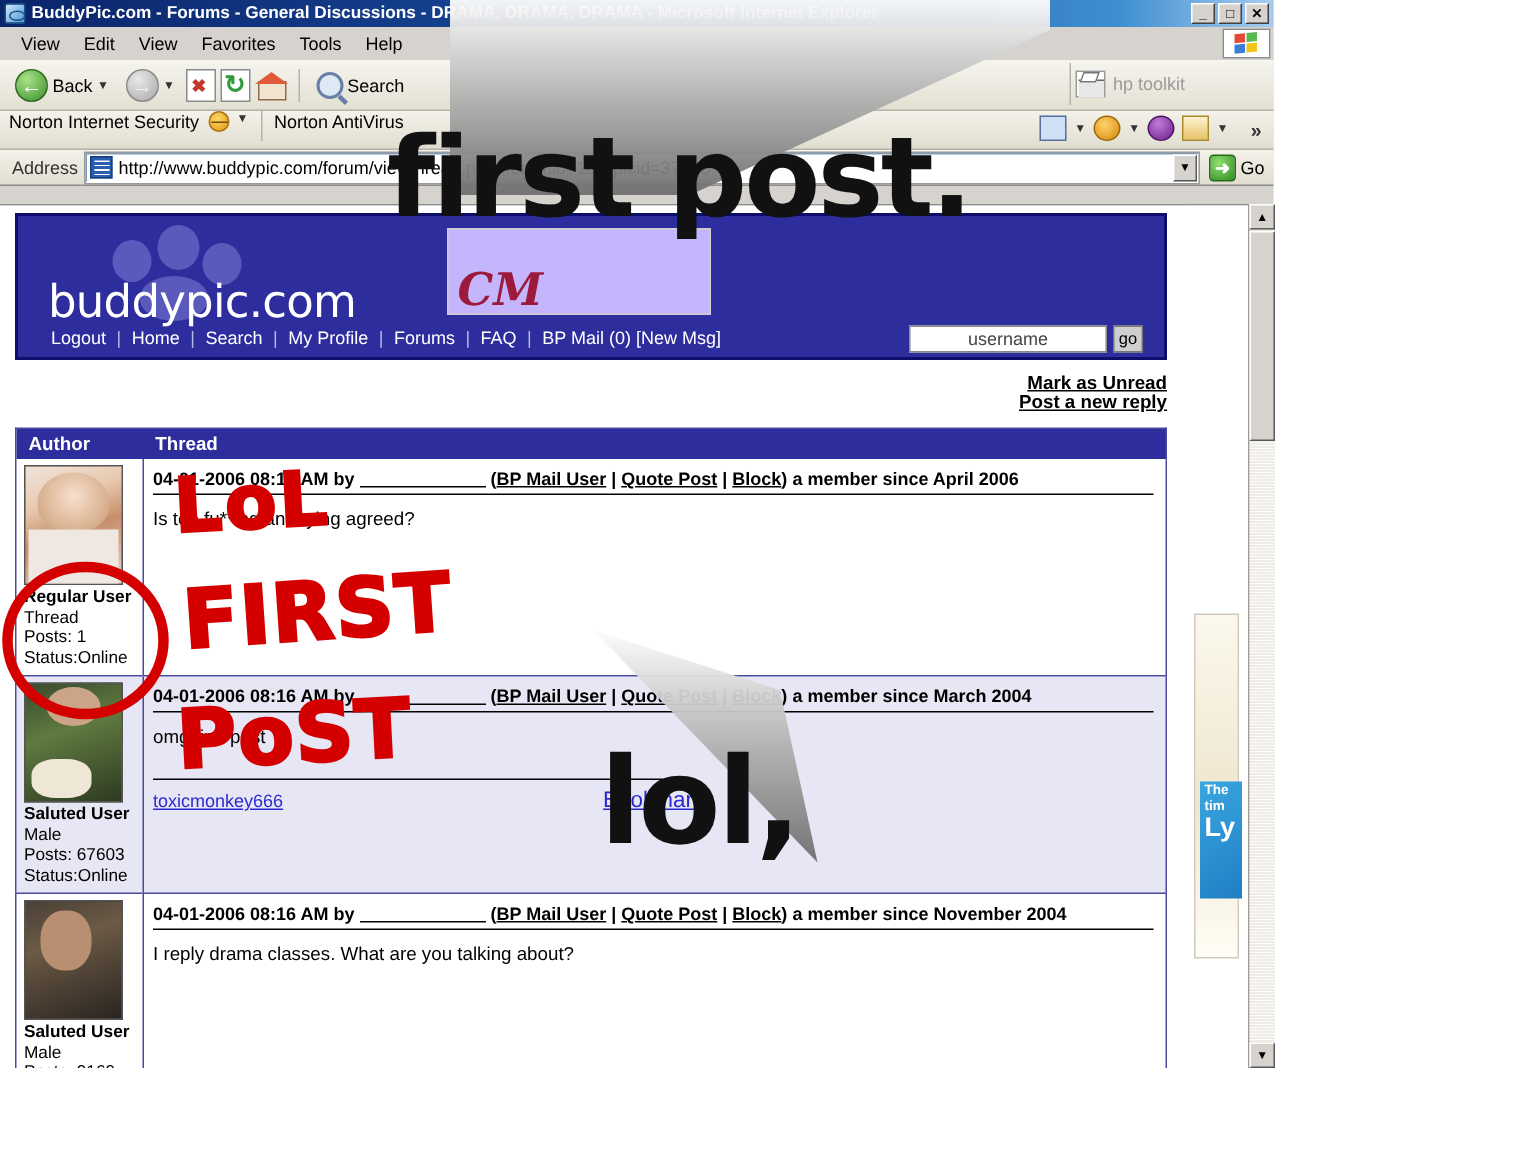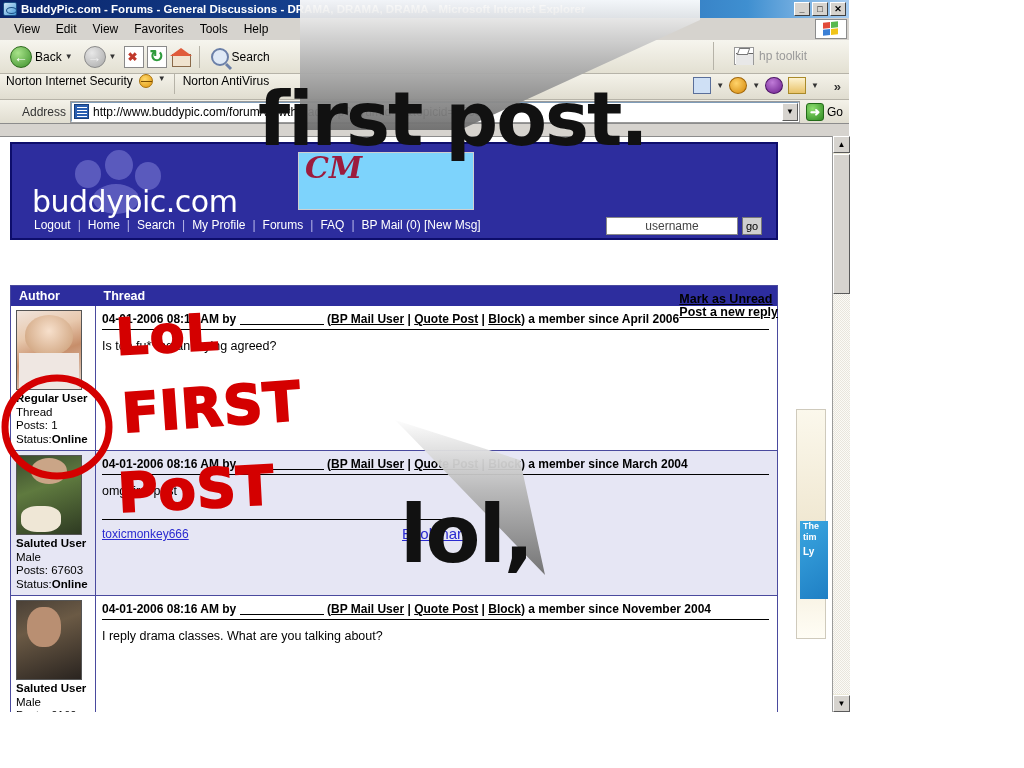--- a/index.html
+++ b/index.html
@@ -74,21 +74,21 @@
   .docico:after{content:"✖"; position:absolute;left:3px;top:3px;color:#c0392b;font-size:12px;font-weight:bold;}
   .refresh { width:20px;height:22px;background:#fff;border:1px solid #8a8a8a;position:relative; }
   .refresh:after{content:"↻"; position:absolute;left:2px;top:-1px;color:#2e9b3c;font-size:17px;font-weight:bold;}
   .homeico{ width:22px;height:20px; position:relative; }
   .homeico:before{content:"";position:absolute;left:2px;top:7px;width:17px;height:11px;background:#f0e3cf;border:1px solid #8a6a4a;}
   .homeico:after{content:"";position:absolute;left:0;top:1px;border-left:11px solid transparent;border-right:11px solid transparent;border-bottom:8px solid #e05b3a;}
   .tb-sep { width:1px;height:22px;background:#b6b3a8;margin:0 4px; }
   .magnify { width:18px;height:18px;border-radius:50%;border:2px solid #6a7fa8;background:#dfe9f6;position:relative;}
   .magnify:after{content:"";position:absolute;right:-5px;bottom:-4px;width:7px;height:3px;background:#6a7fa8;transform:rotate(45deg);}
   .hptk { position:absolute; right:4px; top:2px; width:132px;height:28px;
-          border-left:1px solid #b6b3a8; display:flex;align-items:center;gap:5px;padding-left:20px; }
+          border-left:1px solid #b6b3a8; display:flex;align-items:center;gap:5px;padding-left:3px; }
   .hptk-ico { width:20px;height:18px;background:#fff;border:1px solid #999;position:relative;}
   .hptk-ico:before{content:"";position:absolute;left:1px;top:5px;width:17px;height:11px;background:#e8e8e8;border-top:1px solid #666;}
   .hptk-ico:after{content:"";position:absolute;left:3px;top:0px;width:9px;height:5px;background:#fff;border:1px solid #777;transform:skewX(-20deg);}
   .hptk span { color:#9a9a9a; font-size:12px; }
 
   .nortonbar {
     height:26px; background:#ece9d8;
     background:linear-gradient(to bottom,#f4f2e9,#e0ddd0);
     display:flex; border-bottom:1px solid #b6b3a8;
     position:relative; padding-left:6px;
@@ -102,21 +102,21 @@
   .ntray { position:absolute; right:30px; top:3px; display:flex; align-items:center; gap:5px; }
   .trayico{width:18px;height:17px;border:1px solid #5a6f9a;background:#cfe0f5;position:relative;}
   .trayico.v2{border-radius:50%;background:radial-gradient(circle at 40% 35%,#ffd36b,#d4880a);border-color:#a0660a;}
   .trayico.v3{border-radius:50%;background:radial-gradient(circle at 40% 30%,#c07bd8,#6b1f8c);border:1px solid #4d1566;}
   .trayico.v4{background:linear-gradient(#fdf2d0,#e8c268);border:1px solid #a98a2a;}
   .chev { position:absolute; right:8px; top:5px; font-size:13px; font-weight:bold; color:#333; }
 
   .addrbar {
     height:24px; background:#ece9d8;
     background:linear-gradient(to bottom,#f4f2e9,#e0ddd0);
-    display:flex; align-items:center; padding-left:22px; gap:5px;
+    display:flex; align-items:center; padding-left:8px; gap:5px;
     border-bottom:1px solid #8c8c8c;
   }
   .addrbar .alabel { font-size:12px;color:#333; }
   .addrinput {
     flex:1 1 auto; height:20px; background:#fff;
     border:1px solid; border-color:#7f9db9 #fff #fff #7f9db9;
     outline:1px solid #9a9a9a;
     display:flex; align-items:center; padding-left:2px; gap:4px;
     margin-right:2px; position:relative;
   }
@@ -156,22 +156,22 @@
   .loginbox { position:absolute; right:14px; bottom:3px; display:flex; align-items:center; gap:4px; }
   .loginbox input {
     width:132px;height:18px;font-size:12px;text-align:center;color:#444;
     border:1px solid #888; font-family:"Liberation Sans",sans-serif;
   }
   .gobtn2 { width:20px;height:18px;background:#cfcfcf;border:1px solid #777;font-size:11px;
             line-height:16px;text-align:center;color:#000; }
 
   
   .banners { position:absolute; right:0px; top:8px; width:478px; height:60px; display:flex; }
-  .mhr { width:176px;height:58px;background:#7dd3fc;border:1px solid #cfcfcf;
-         display:flex;align-items:flex-start;gap:5px;padding-left:6px; }
+  .mhr { width:176px;height:58px;background:#c4b5fd;border:1px solid #cfcfcf;
+         display:flex;align-items:flex-end;gap:5px;padding-left:6px; }
   .mhr .cm { font-family:"DejaVu Serif", serif; font-style:italic; font-weight:bold;
              font-size:30px; color:#9c1b3d; line-height:1; }
   .mhr .mtxt b { display:block; font-family:"DejaVu Serif", serif; font-weight:bold;
                  font-size:11.5px; letter-spacing:.2px; color:#1a1a1a; line-height:1.05;}
   .mhr .mtxt i { display:block; font-family:"DejaVu Serif", serif; font-style:italic;
                  font-size:9.5px; color:#333; margin-top:2px; }
   .mhr .mtxt i:before { content:"■"; color:#9c1b3d; font-size:8px; margin-right:3px; font-style:normal; }
   .dvd { flex:1 1 auto; margin-left:2px; border:2px solid #9a7420; border-radius:9px;
          background:linear-gradient(to bottom,#fde9a8,#f2c95b 45%,#f7dd93); position:relative;
          display:flex; align-items:center; padding-left:56px; overflow:hidden;}
@@ -185,21 +185,21 @@
   .dvd .line1 .red { color:#a51b2a; font-style:italic; }
   .dvd .line1 .tri { color:#111; font-size:16px; }
   .dvd .line2 { position:absolute; right:14px; bottom:4px; font-size:10px; font-style:italic;
                 font-weight:bold; color:#a51b2a; font-family:"DejaVu Sans", sans-serif;}
 
   
   .crumbrow { width:768px; margin-top:11px; position:relative; height:34px; }
   .crumb { font-size:12.5px; font-weight:bold; color:#000; }
   .crumb a { color:#000; text-decoration:underline; }
   .crumb .gt { font-weight:bold; padding:0 4px; }
-  .rightlinks { position:absolute; right:0; top:-2px; text-align:left;margin-top:44px; }
+  .rightlinks { position:absolute; right:0; top:-2px; text-align:right; }
   .rightlinks a { display:block; font-size:12.5px; font-weight:bold; color:#000;
                   text-decoration:underline; line-height:13px; }
 
   
   .ftable { width:768px; border:1px solid #4a4a9e; border-collapse:collapse; }
   .ftable th { background:#2d2d9e; color:#fff; font-size:12.5px; font-weight:bold;
                text-align:left; padding:3px 8px; }
   .ftable th.c1 { width:85px; }
   .col-auth { width:85px; vertical-align:top; padding:4px 4px 4px 5px;
               border-right:1px solid #4a4a9e; background:#fff; }
@@ -217,41 +217,41 @@
   .av2:before{content:"";position:absolute;left:14px;top:2px;width:36px;height:26px;border-radius:50%;
     background:#caa587;}
   .av2:after{content:"";position:absolute;left:4px;top:50px;width:40px;height:26px;border-radius:40%;
     background:#efe7d6;}
   .av3 { background:linear-gradient(160deg,#4a4036 0%,#6b5a45 35%,#2a2420 100%); }
   .av3:before{content:"";position:absolute;left:10px;top:6px;width:34px;height:40px;border-radius:45%;
     background:#b98f72;}
 
   .ainfo { font-size:11.5px; color:#000; line-height:13.5px; margin-top:2px; }
   .ainfo .rank { font-weight:bold; }
-  .ainfo .st b { font-weight:bold; }
+  .ainfo .st b { font-weight:normal; }
 
   .phead { font-size:12px; font-weight:bold; color:#000; padding-bottom:3px;
            border-bottom:1px solid #000; white-space:nowrap; }
   .phead a { color:#000; text-decoration:underline; }
   .phead .uname { display:inline-block; min-width:84px; border-bottom:1px solid #000;
                   vertical-align:-2px; height:11px; }
   .pbody { font-size:12.5px; color:#000; padding-top:9px; line-height:15px; min-height:28px; }
   .psig { margin-top:16px; border-top:1px solid #000; padding-top:7px; width:340px; }
   .psig a { color:#2a2ad0; font-size:12px; text-decoration:underline; }
   .bm-link { color:#2a2ad0; font-size:15px; text-decoration:underline; }
 
   
   .sidecol { position:absolute; left:790px; top:0px; width:42px; height:576px; background:#fff; }
   .sidead { position:absolute; left:6px; top:272px; width:30px; height:230px;
             background:linear-gradient(to bottom,#fbf8ec,#efe6cf 55%,#fffdf5);
             border:1px solid #cfcabc; }
   .bluead { position:absolute; left:10px; top:384px; width:28px; height:78px;
             background:linear-gradient(145deg,#3aa6e0,#1f7fc4); }
   .bluead span { display:block; color:#fff; font-size:9px; font-weight:bold; padding:0 0 0 3px; line-height:11px;}
-  .bluead span.big { font-size:10px; padding-top:3px; }
+  .bluead span.big { font-size:18px; padding-top:3px; }
 
   
   .pscroll { position:absolute; right:0; top:136px; width:17px; height:576px; background:#ece9d8; border-left:1px solid #9a9a9a;}
   .pscroll .arw { width:17px;height:17px;background:#d6d3ce;border:1px solid;
                   border-color:#fff #5a5a5a #5a5a5a #fff; font-size:8px;text-align:center;line-height:15px;}
   .pscroll .arw.bot { position:absolute; bottom:0; left:0; }
   .pscroll .thumb { position:absolute; left:0; top:18px; width:17px; height:140px;
                     background:#d6d3ce;border:1px solid;border-color:#fff #5a5a5a #5a5a5a #fff; }
   .pscroll .track { position:absolute; left:0; top:158px; width:17px; bottom:18px;
                     background:repeating-conic-gradient(#e8e5dd 0% 25%, #fbfaf6 0% 50%) 0 0/2px 2px; }

